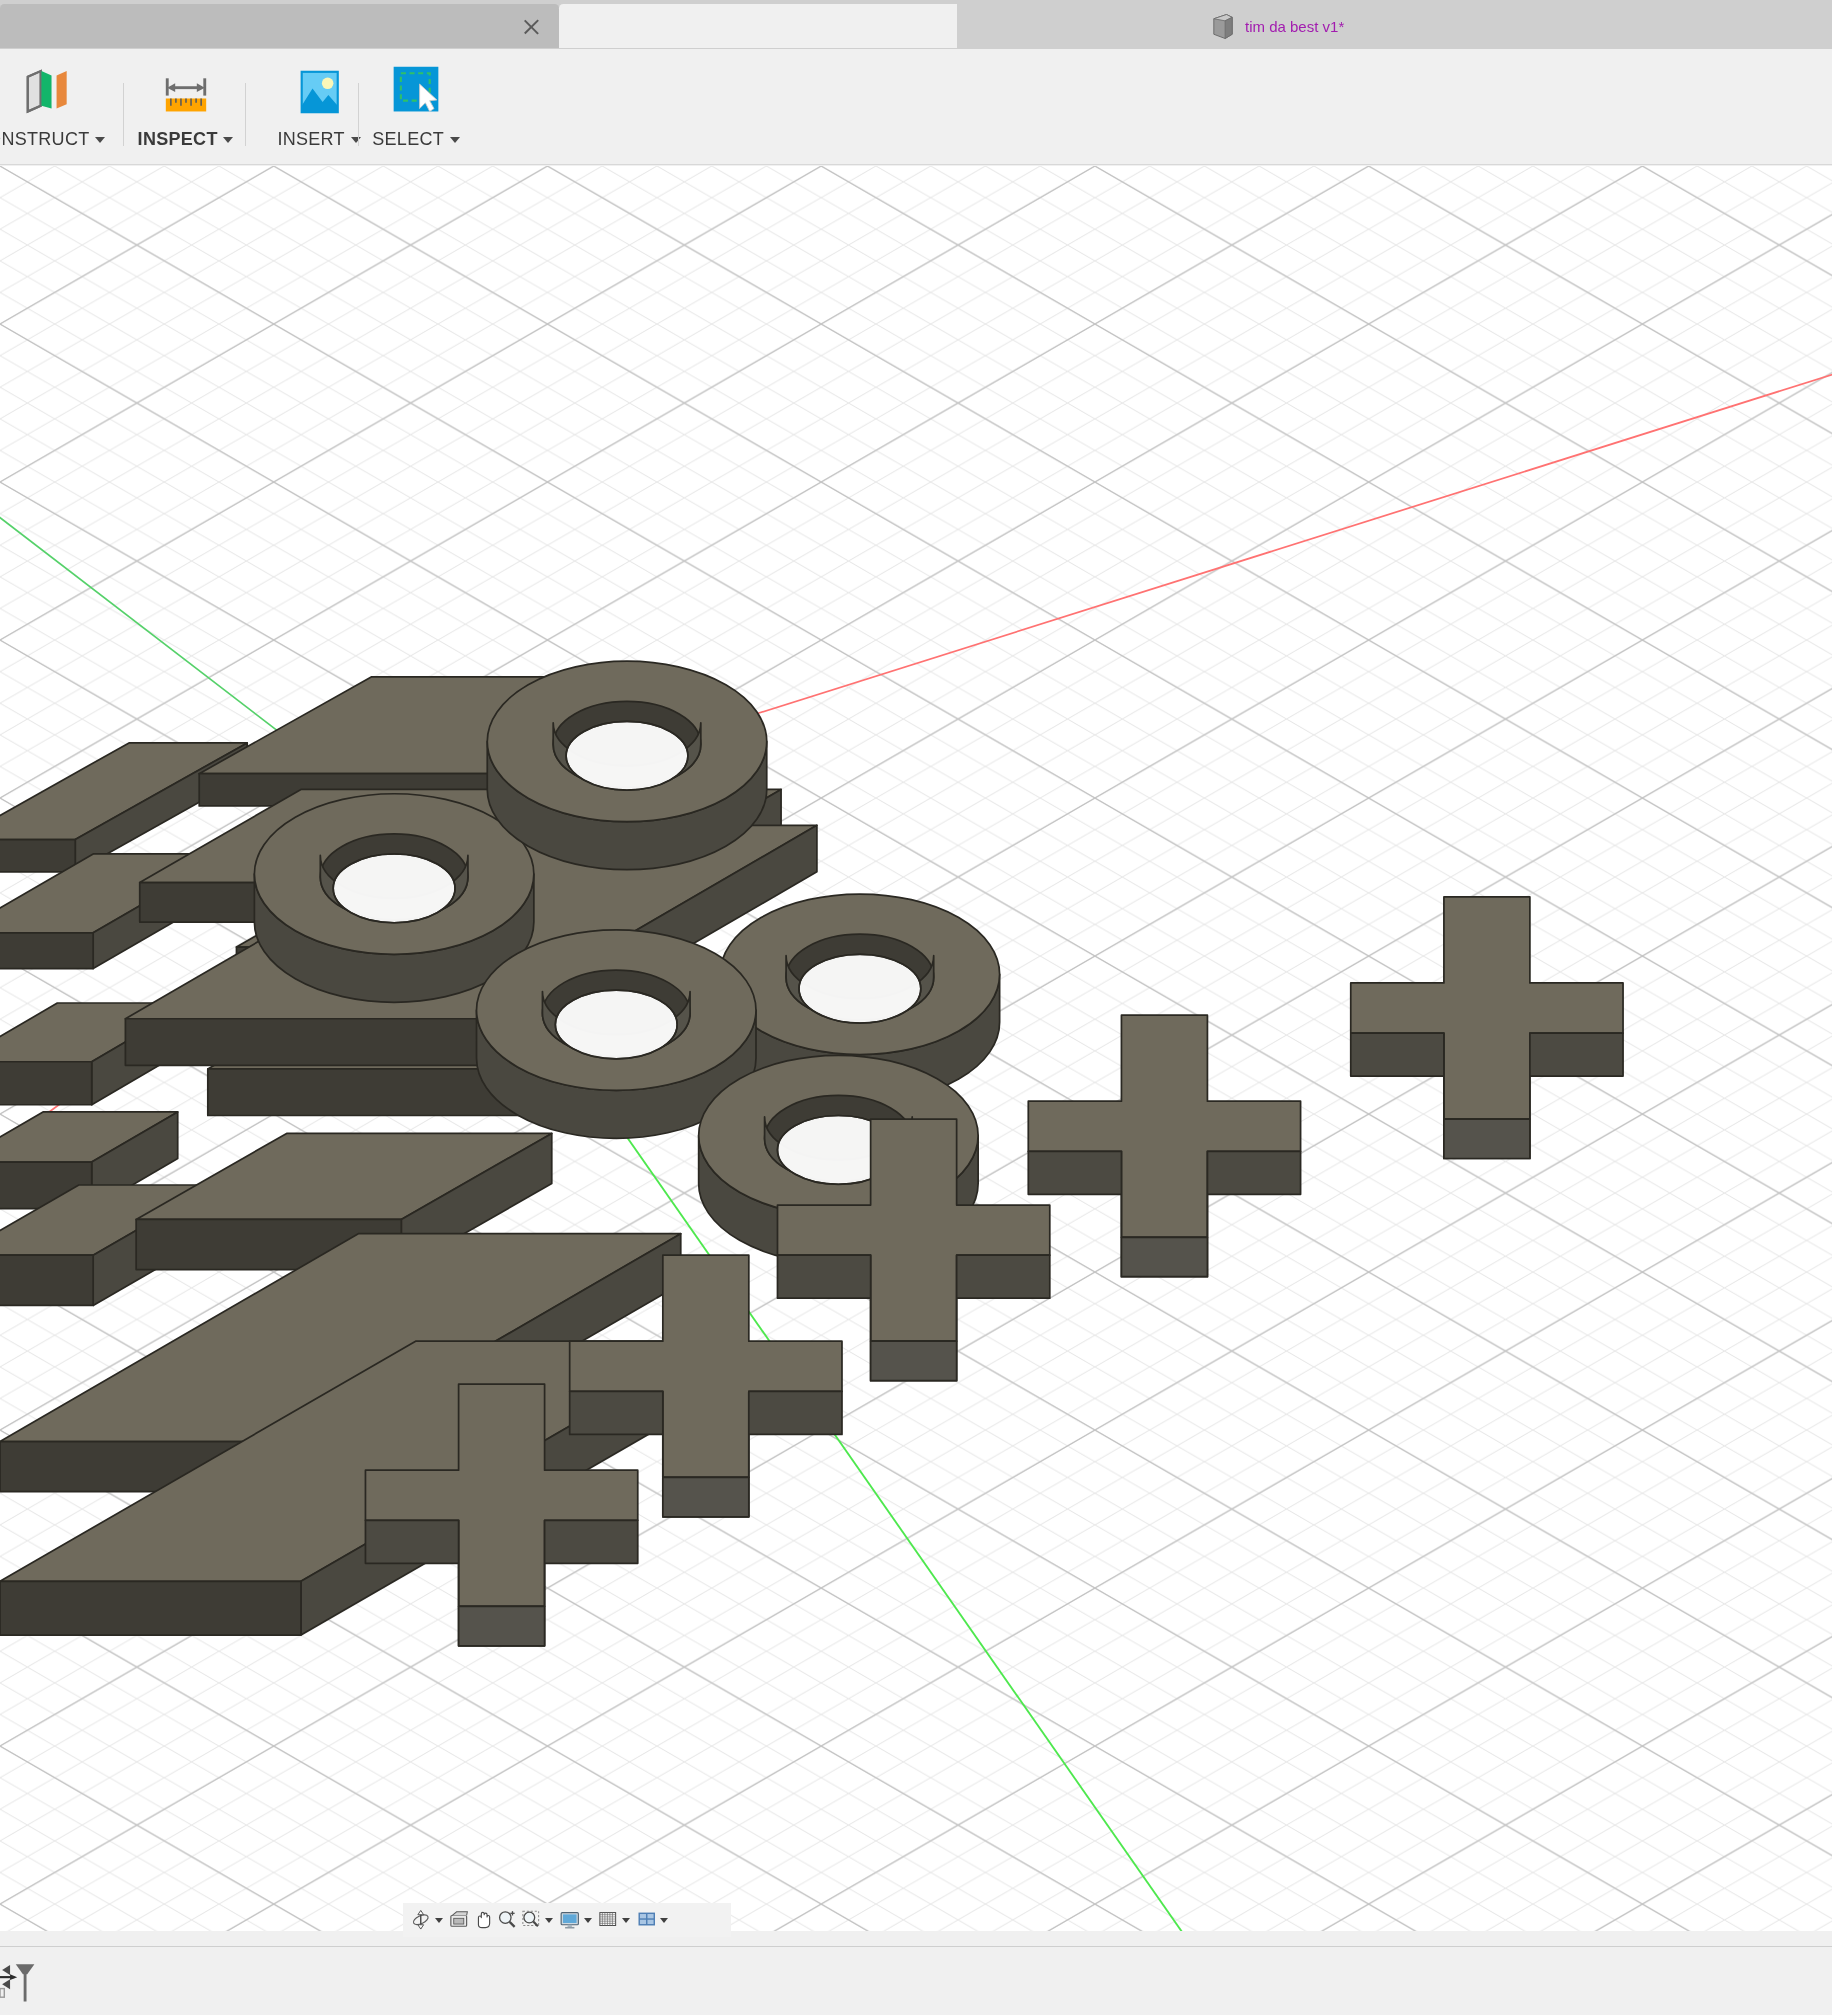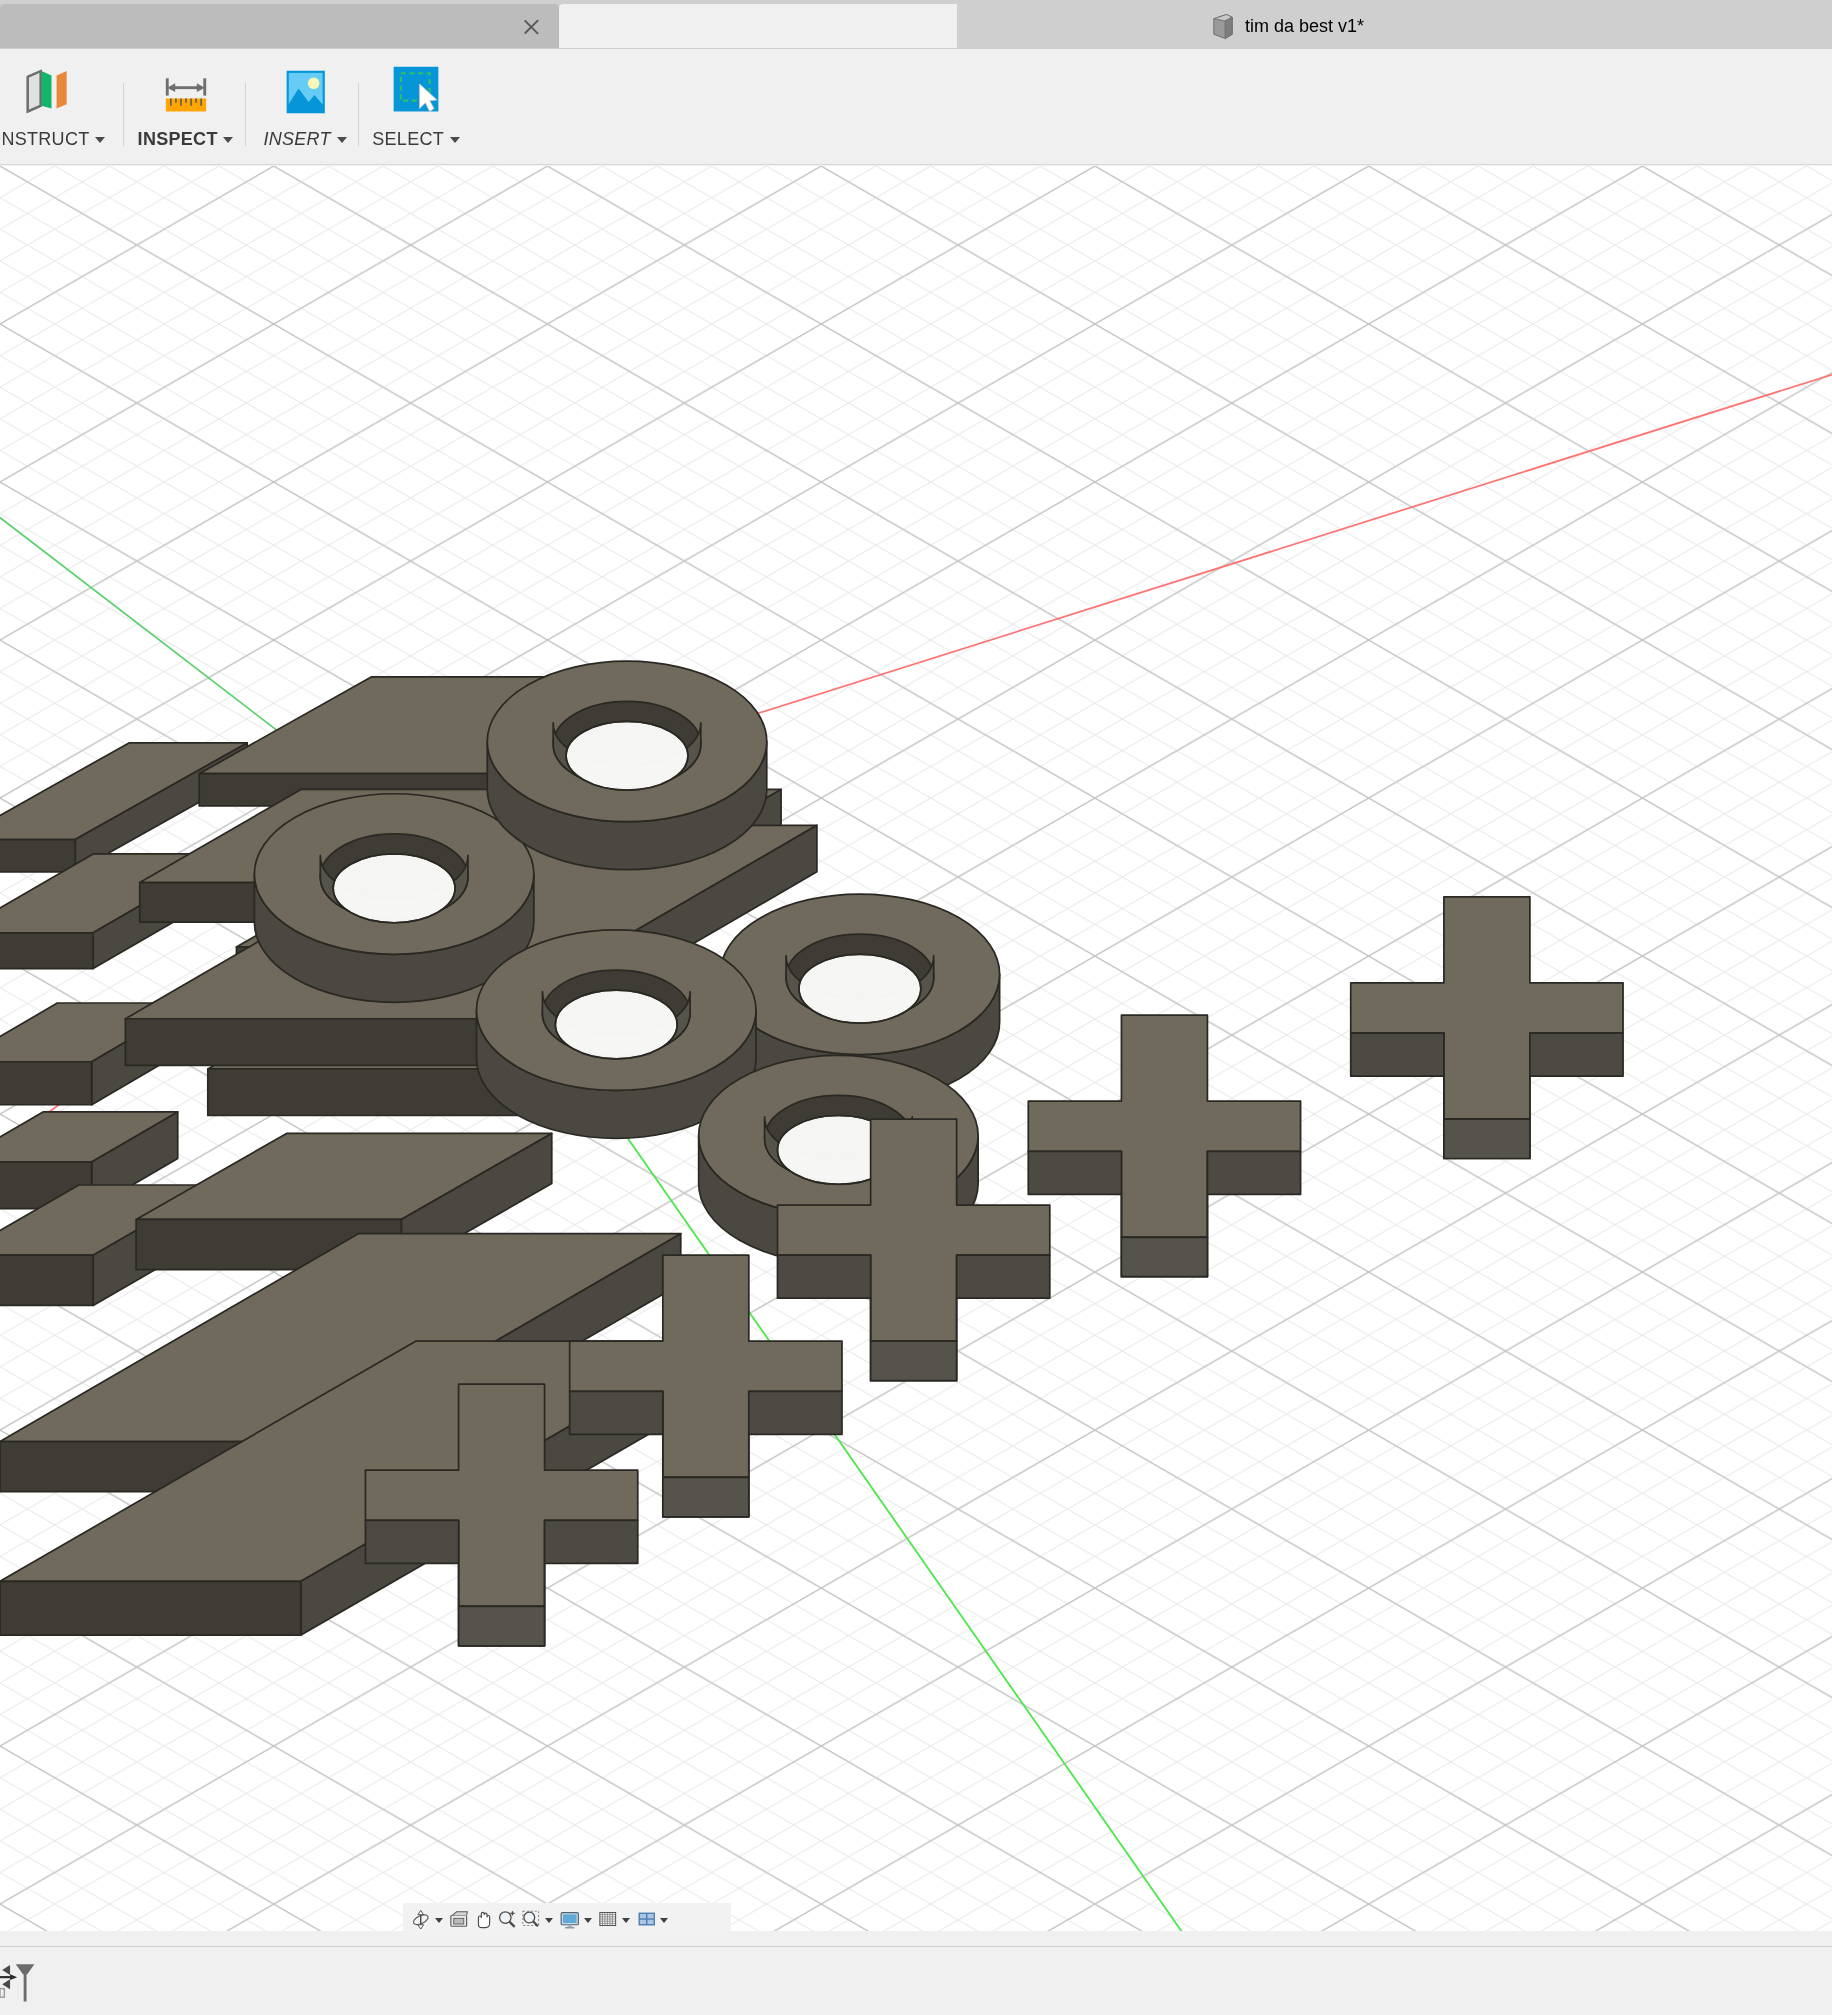--- a/index.html
+++ b/index.html
@@ -12,21 +12,21 @@
   .tab{position:absolute;left:0;top:4.3px;width:559px;height:44px;background:#bcbcbc;
        border-top-left-radius:4.3px;border-top-right-radius:4.3px;}
   .tab-close{position:absolute;right:16px;top:10px;width:24px;height:24px;cursor:pointer;}
   .tab-close:before,.tab-close:after{content:"";position:absolute;left:2.9px;top:11.5px;
        width:18.6px;height:1.9px;background:#5a5a5a;}
   .tab-close:before{transform:rotate(45deg);} .tab-close:after{transform:rotate(-45deg);}
   .tab-label{position:absolute;left:17px;top:14.3px;font-size:17px;color:#3a3a3a;}
   .tab-new{position:absolute;left:559px;top:4.3px;width:398px;height:44px;background:#f0f0f0;
        border-top-left-radius:4.3px;}
   #doctitle{position:absolute;left:1211px;top:10px;height:32px;display:flex;align-items:center;gap:10px;}
-  #doctitle .dt-text{font-size:18px;color:#000000;}
+  #doctitle .dt-text{font-size:15px;color:#a21caf;}
 
   
   #toolbar{position:absolute;left:0;top:49px;width:1833px;height:115px;background:#f0f0f0;
            border-bottom:1.4px solid #d8d8d8;}
   .tb-group{position:absolute;top:0;height:115px;display:flex;flex-direction:column;
             align-items:center;justify-content:flex-start;cursor:pointer;}
   .tb-icon{width:69px;height:69px;margin-top:8.6px;display:flex;align-items:center;justify-content:center;}
   .tb-label{font-size:18px;color:#3a3a3a;letter-spacing:0.3px;white-space:nowrap;
             display:flex;align-items:center;gap:5.7px;margin-top:2.9px;}
   .caret{width:0;height:0;border-left:5.7px solid transparent;border-right:5.7px solid transparent;
@@ -112,21 +112,21 @@
           </g>
         </svg>
       </div>
       <div class="tb-label">
         <span>INSPECT</span>
         <i class="caret"></i>
       </div>
     </div>
     <div class="tb-sep" style="left:245px;"></div>
 
-    <div class="tb-group" style="left:252px;width:106px;font-style:italic;">
+    <div class="tb-group" style="left:266px;width:106px;">
       <div class="tb-icon">
         <svg width="62" height="62" viewBox="0 0 86 86">
           <rect x="19" y="15" width="50" height="56" fill="#66ccf5" stroke="#0696d7" stroke-width="3"></rect>
           <circle cx="55" cy="31" r="8" fill="#fbf7b8"></circle>
           <path d="M19,62 L34,38 L48,57 L56,47 L69,62 L69,71 L19,71 Z" fill="#0696d7"></path>
         </svg>
       </div>
       <div class="tb-label">
         <span>INSERT</span>
         <i class="caret"></i>

